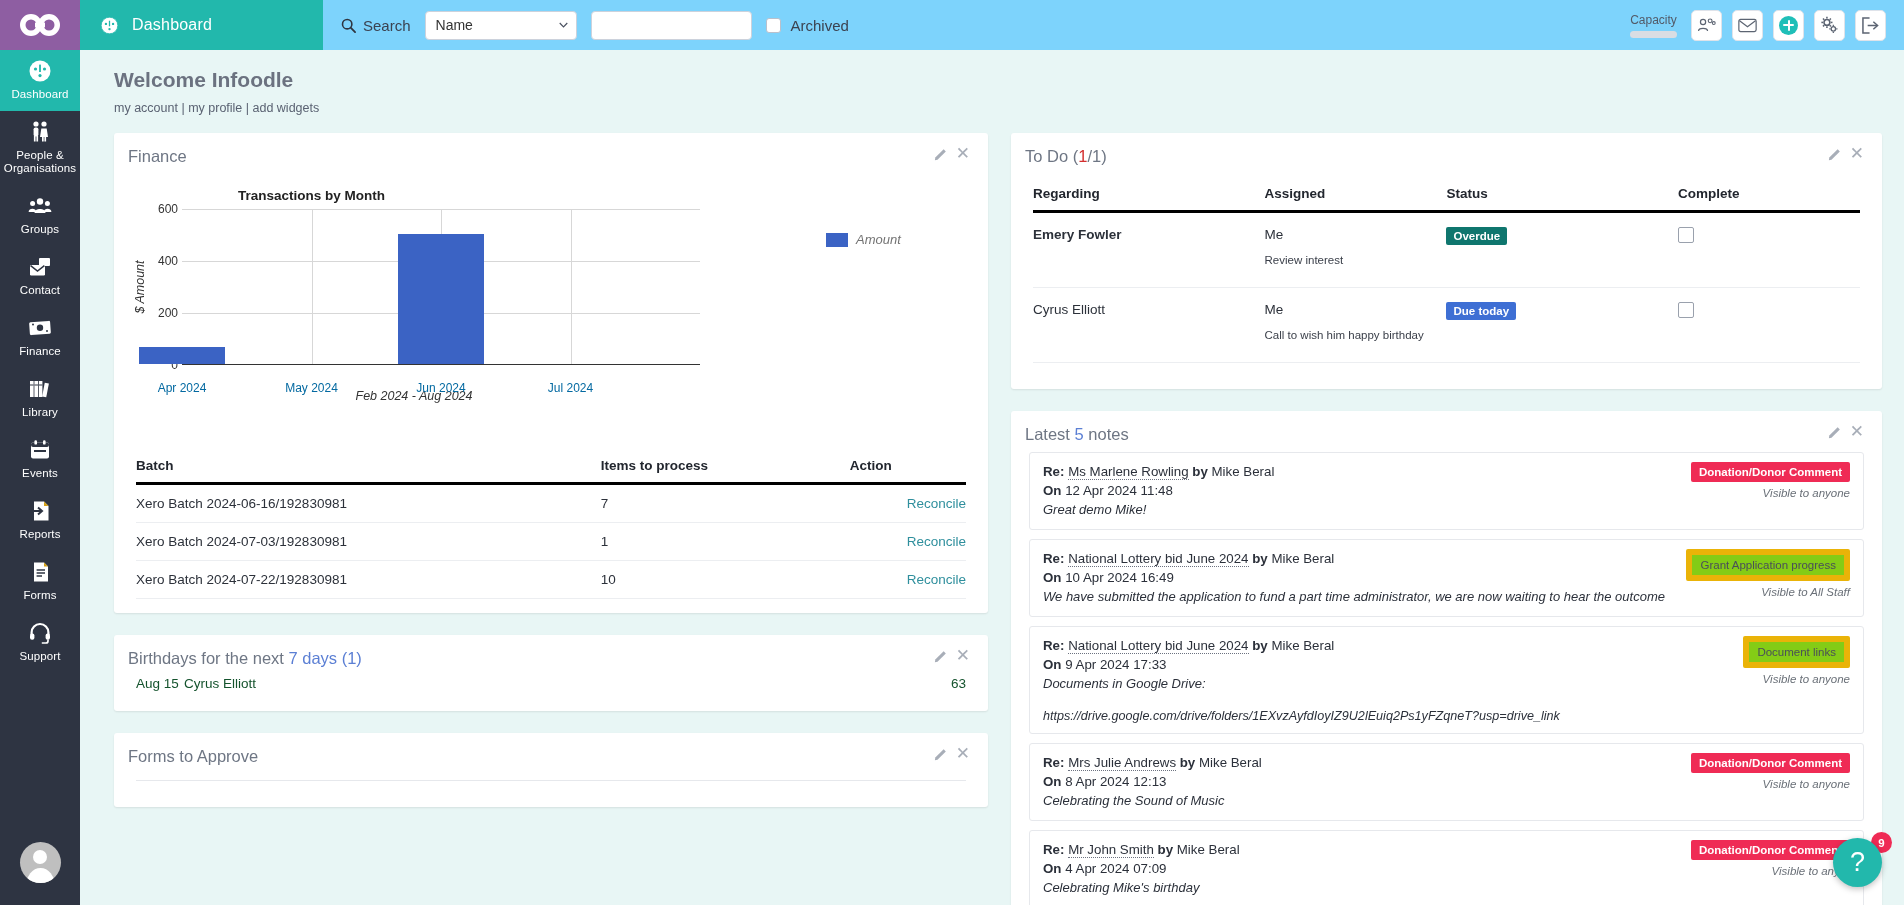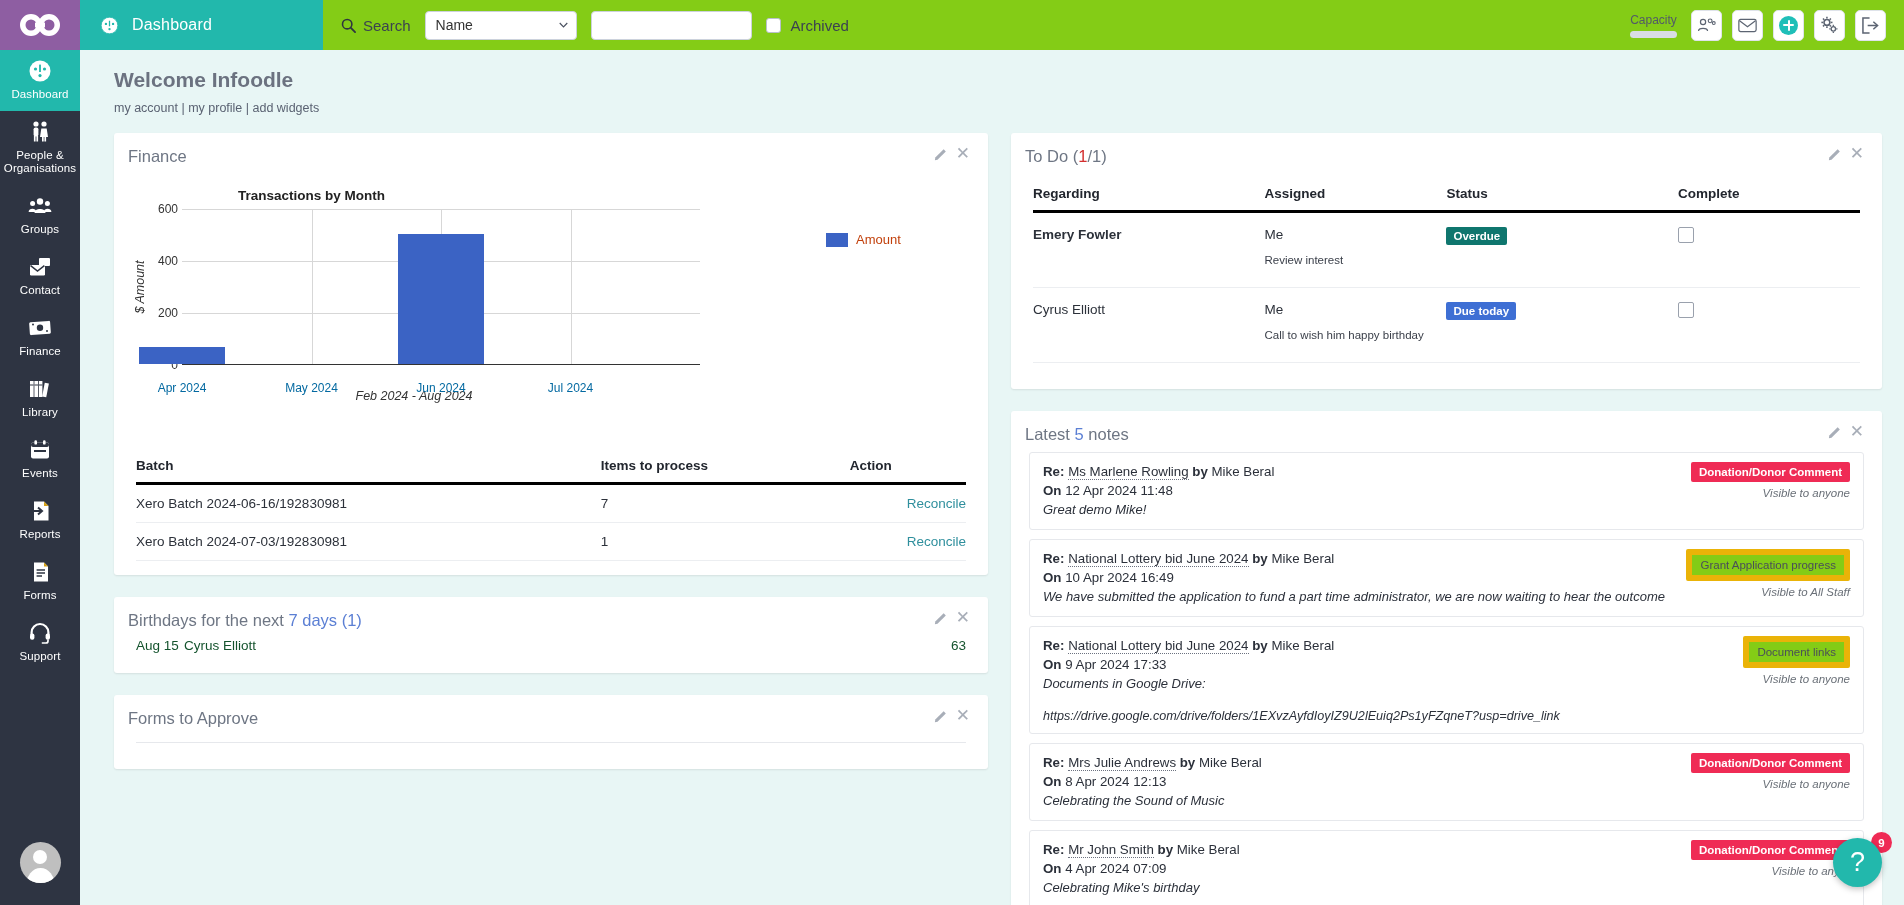--- a/index.html
+++ b/index.html
@@ -19,21 +19,21 @@
   }
   .logo-mark { width: 46px; height: 30px; }
   .brandzone {
     width: 243px; background: #22b8ac; display: flex; align-items: center;
     gap: 13px; padding-left: 20px; color: #fff;
   }
   .brandzone .bz-label { font-size: 16px; letter-spacing: .2px; }
   .dash-ico { width: 19px; height: 19px; display:block; }
 
   .topbar-rest {
-    flex: 1; background: #84cc16; display: flex; align-items: center;
+    flex: 1; background: #7dd3fc; display: flex; align-items: center;
     padding: 0 18px 0 18px; gap: 14px;
   }
   .search-label { display: flex; align-items: center; gap: 7px; color: #3b4250; font-size: 15px; }
   .search-glyph { width: 15px; height: 15px; }
   .sel-wrap { position: relative; }
   .sel {
     width: 152px; height: 29px; border: 1px solid #ccd2dc; border-radius: 4px;
     background: #fff; font-size: 14px; color: #333; padding: 0 26px 0 10px;
     display: flex; align-items: center; font-family: "Liberation Sans", sans-serif;
   }
@@ -129,21 +129,21 @@
   .gline { position: absolute; left: 0; right: 0; height: 1px; background: #d7d7d7; }
   .vline { position: absolute; top: 0; bottom: 0; width: 1px; background: #d7d7d7; }
   .bar { position: absolute; bottom: 0; background: #3b63c4; }
   .xticks { position: relative; height: 20px; margin-left: 54px; max-width: 518px; }
   .xtick { position: absolute; font-size: 12px; color: #0369a1; transform: translateX(-50%); top: 16px; }
   .xcaption { font-size: 12.5px; font-style: italic; color: #333; text-align: center; max-width: 572px; margin-top: 4px; }
   .legend {
     position: absolute; left: 712px; top: 66px; display: flex; align-items: center; gap: 8px;
   }
   .legend-swatch { width: 22px; height: 14px; background: #3b63c4; }
-  .legend-text { font-size: 13px; color: #c2410c; }
+  .legend-text { font-size: 13px; color: #737373; font-style: italic; }
 
   
   table.grid { width: 100%; border-collapse: collapse; }
   table.grid th {
     text-align: left; font-size: 13.5px; color: #22262e; font-weight: bold;
     padding: 10px 0 9px 0; border-bottom: 3px solid #000000;
   }
   table.grid td {
     font-size: 13.5px; color: #2c313a; padding: 11px 0;
     border-bottom: 1px solid #eceef1;
@@ -504,20 +504,25 @@
                 </thead>
               <tbody id="finance-rows">
                   <tr>
                     <td>Xero Batch 2024-06-16/192830981</td>
                     <td>7</td>
                     <td class="right"><a href="#" class="lnk">Reconcile</a></td>
                   </tr>
                   <tr>
                     <td>Xero Batch 2024-07-03/192830981</td>
                     <td>1</td>
+                    <td class="right"><a href="#" class="lnk">Reconcile</a></td>
+                  </tr>
+                  <tr>
+                    <td>Xero Batch 2024-07-22/192830981</td>
+                    <td>10</td>
                     <td class="right"><a href="#" class="lnk">Reconcile</a></td>
                   </tr>
                 </tbody>
             </table>
           </div>
         </div>
 
         <div class="card">
           <div class="card-head">
             <div class="card-title">

